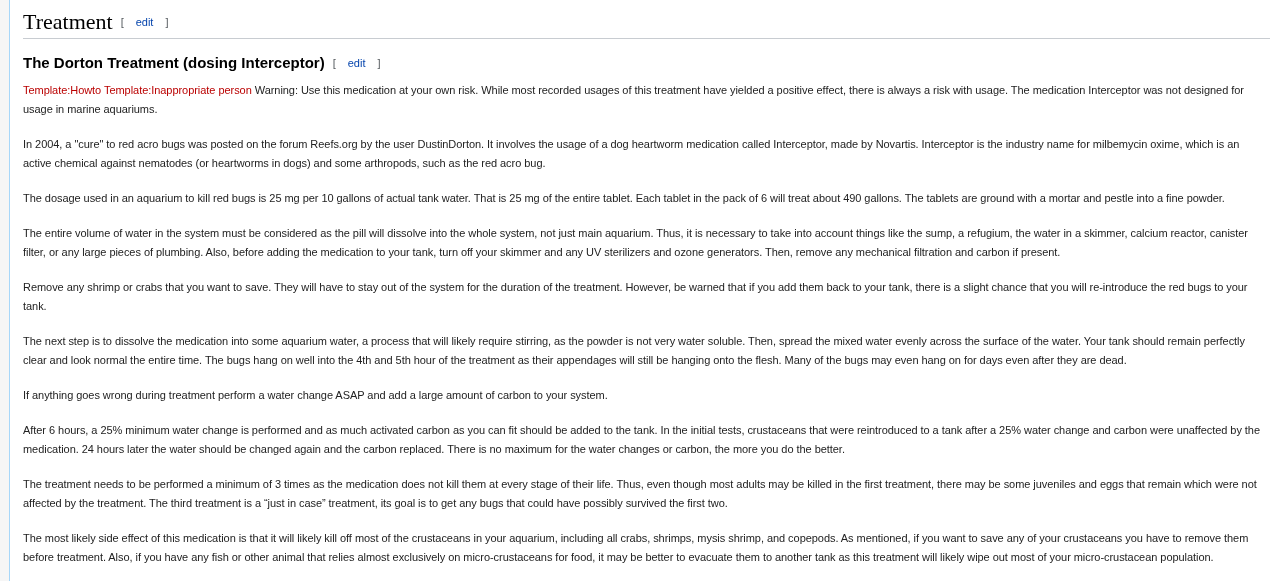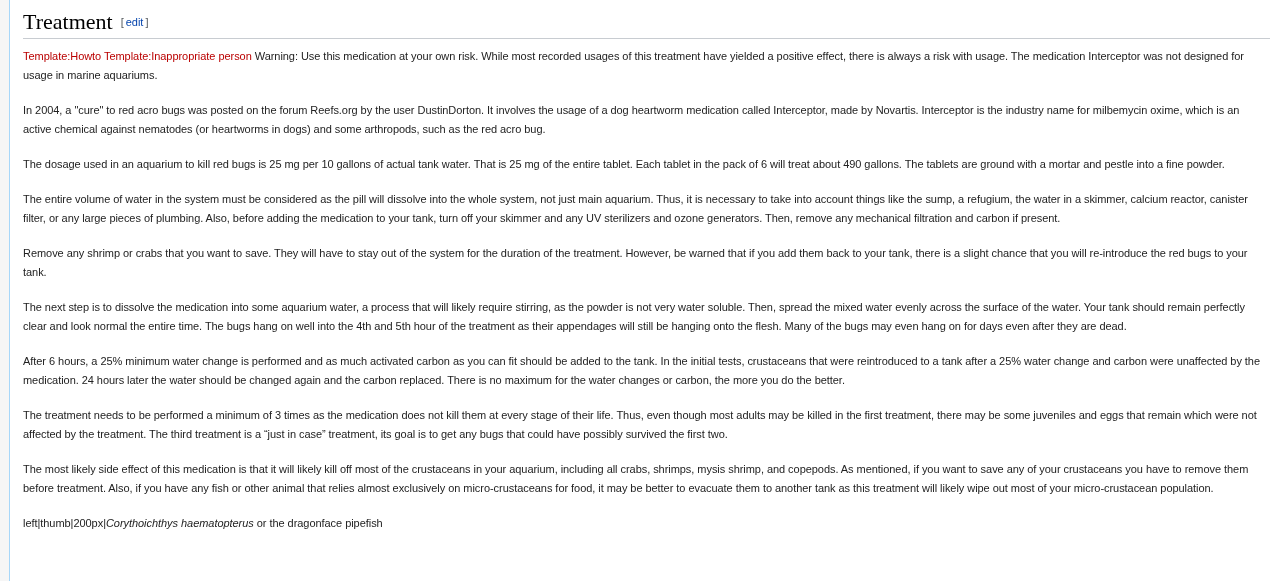--- a/index.html
+++ b/index.html
@@ -44,21 +44,21 @@
     .editsection {
       font-family: "Liberation Sans", sans-serif;
       font-size: 11px;
       color: #54595d;
       margin-left: 8px;
       vertical-align: 3px;
     }
     .editsection a {
       color: #0645ad;
       text-decoration: none;
-      padding: 0 2px;
+      padding: 0 12px;
     }
     h3.subsection {
       font-family: "Liberation Sans", sans-serif;
       font-weight: bold;
       font-size: 15px;
       color: #000000;
       margin: 0;
       padding: 13px 0 0 0;
       line-height: 1.4;
     }
@@ -87,27 +87,31 @@
 <body>
 
 <div class="left-rail"></div>
 
 <div class="content">
 
   <h2 class="section">
     <span>Treatment</span><span class="editsection"><span>[</span><a href="#">edit</a><span>]</span></span>
   </h2>
 
+  <h3 class="subsection">
+    <span>The Dorton Treatment (dosing Interceptor)</span><span class="editsection"><span>[</span><a href="#">edit</a><span>]</span></span>
+  </h3>
 
   <p class="first"><a href="#" class="redlink">Template:Howto Template:Inappropriate person</a><span> Warning: Use this medication at your own risk. While most recorded usages of this treatment have yielded a positive effect, there is always a risk with usage. The medication Interceptor was not designed for usage in marine aquariums.</span></p>
 
   <p>In 2004, a "cure" to red acro bugs was posted on the forum Reefs.org by the user DustinDorton. It involves the usage of a dog heartworm medication called Interceptor, made by Novartis. Interceptor is the industry name for milbemycin oxime, which is an active chemical against nematodes (or heartworms in dogs) and some arthropods, such as the red acro bug.</p>
   <p>The dosage used in an aquarium to kill red bugs is 25 mg per 10 gallons of actual tank water. That is 25 mg of the entire tablet. Each tablet in the pack of 6 will treat about 490 gallons. The tablets are ground with a mortar and pestle into a fine powder.</p>
   <p>The entire volume of water in the system must be considered as the pill will dissolve into the whole system, not just main aquarium. Thus, it is necessary to take into account things like the sump, a refugium, the water in a skimmer, calcium reactor, canister filter, or any large pieces of plumbing. Also, before adding the medication to your tank, turn off your skimmer and any UV sterilizers and ozone generators. Then, remove any mechanical filtration and carbon if present.</p>
   <p>Remove any shrimp or crabs that you want to save. They will have to stay out of the system for the duration of the treatment. However, be warned that if you add them back to your tank, there is a slight chance that you will re-introduce the red bugs to your tank.</p>
   <p>The next step is to dissolve the medication into some aquarium water, a process that will likely require stirring, as the powder is not very water soluble. Then, spread the mixed water evenly across the surface of the water. Your tank should remain perfectly clear and look normal the entire time. The bugs hang on well into the 4th and 5th hour of the treatment as their appendages will still be hanging onto the flesh. Many of the bugs may even hang on for days even after they are dead.</p>
+  <p>If anything goes wrong during treatment perform a water change ASAP and add a large amount of carbon to your system.</p>
   <p>After 6 hours, a 25% minimum water change is performed and as much activated carbon as you can fit should be added to the tank. In the initial tests, crustaceans that were reintroduced to a tank after a 25% water change and carbon were unaffected by the medication. 24 hours later the water should be changed again and the carbon replaced. There is no maximum for the water changes or carbon, the more you do the better.</p>
   <p>The treatment needs to be performed a minimum of 3 times as the medication does not kill them at every stage of their life. Thus, even though most adults may be killed in the first treatment, there may be some juveniles and eggs that remain which were not affected by the treatment. The third treatment is a “just in case” treatment, its goal is to get any bugs that could have possibly survived the first two.</p>
   <p>The most likely side effect of this medication is that it will likely kill off most of the crustaceans in your aquarium, including all crabs, shrimps, mysis shrimp, and copepods. As mentioned, if you want to save any of your crustaceans you have to remove them before treatment. Also, if you have any fish or other animal that relies almost exclusively on micro-crustaceans for food, it may be better to evacuate them to another tank as this treatment will likely wipe out most of your micro-crustacean population.</p>
 
   <p><span>left|thumb|200px|</span><em>Corythoichthys haematopterus</em><span> or the dragonface pipefish</span></p>
 
 </div>
 
 </body></html>

